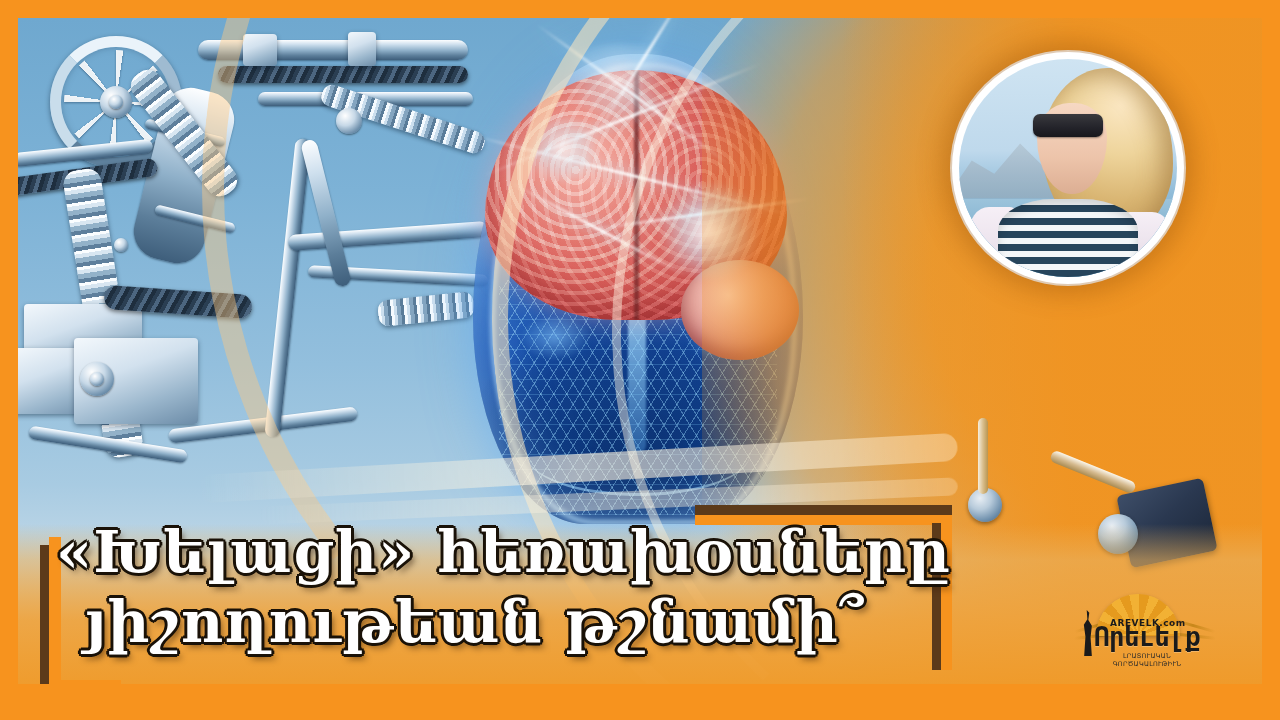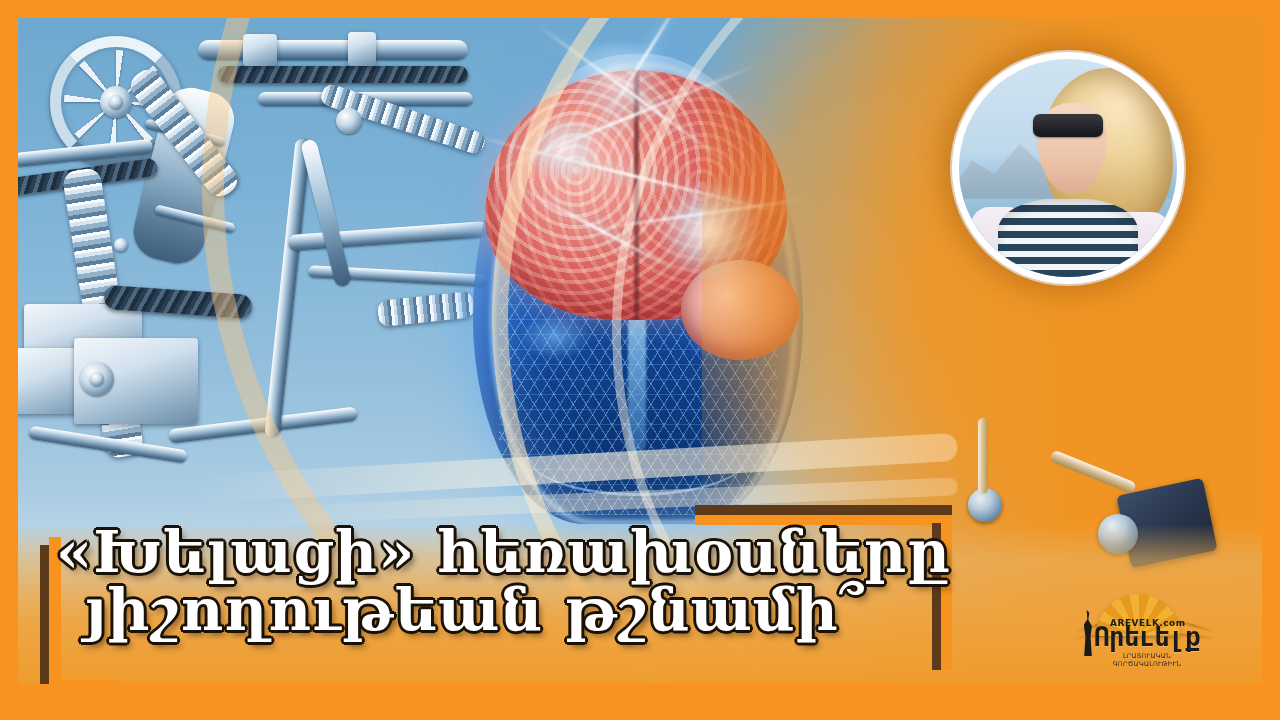--- a/index.html
+++ b/index.html
@@ -458,21 +458,21 @@
     line-height:1.0;
     white-space:nowrap;
     text-shadow:
       -2px -2px 0 #1a1208, 2px -2px 0 #1a1208,
       -2px  2px 0 #1a1208, 2px  2px 0 #1a1208,
       -3px  0   0 #1a1208, 3px  0   0 #1a1208,
        0   -3px 0 #1a1208, 0    3px 0 #1a1208,
        4px  5px 6px rgba(50,25,5,.55);
   }
   .title-line.l1{ font-size:58px; letter-spacing:1px; }
-  .title-line.l2{ font-size:58px; letter-spacing:1px; margin-top:0; }
+  .title-line.l2{ font-size:58px; letter-spacing:1px; margin-top:12px; }
 
   
   .logo{
     position:absolute; right:42px; bottom:14px;
     width:150px; height:78px;
     z-index:30;
   }
   .logo-sun{
     position:absolute; left:26px; top:2px;
     width:84px; height:42px;

